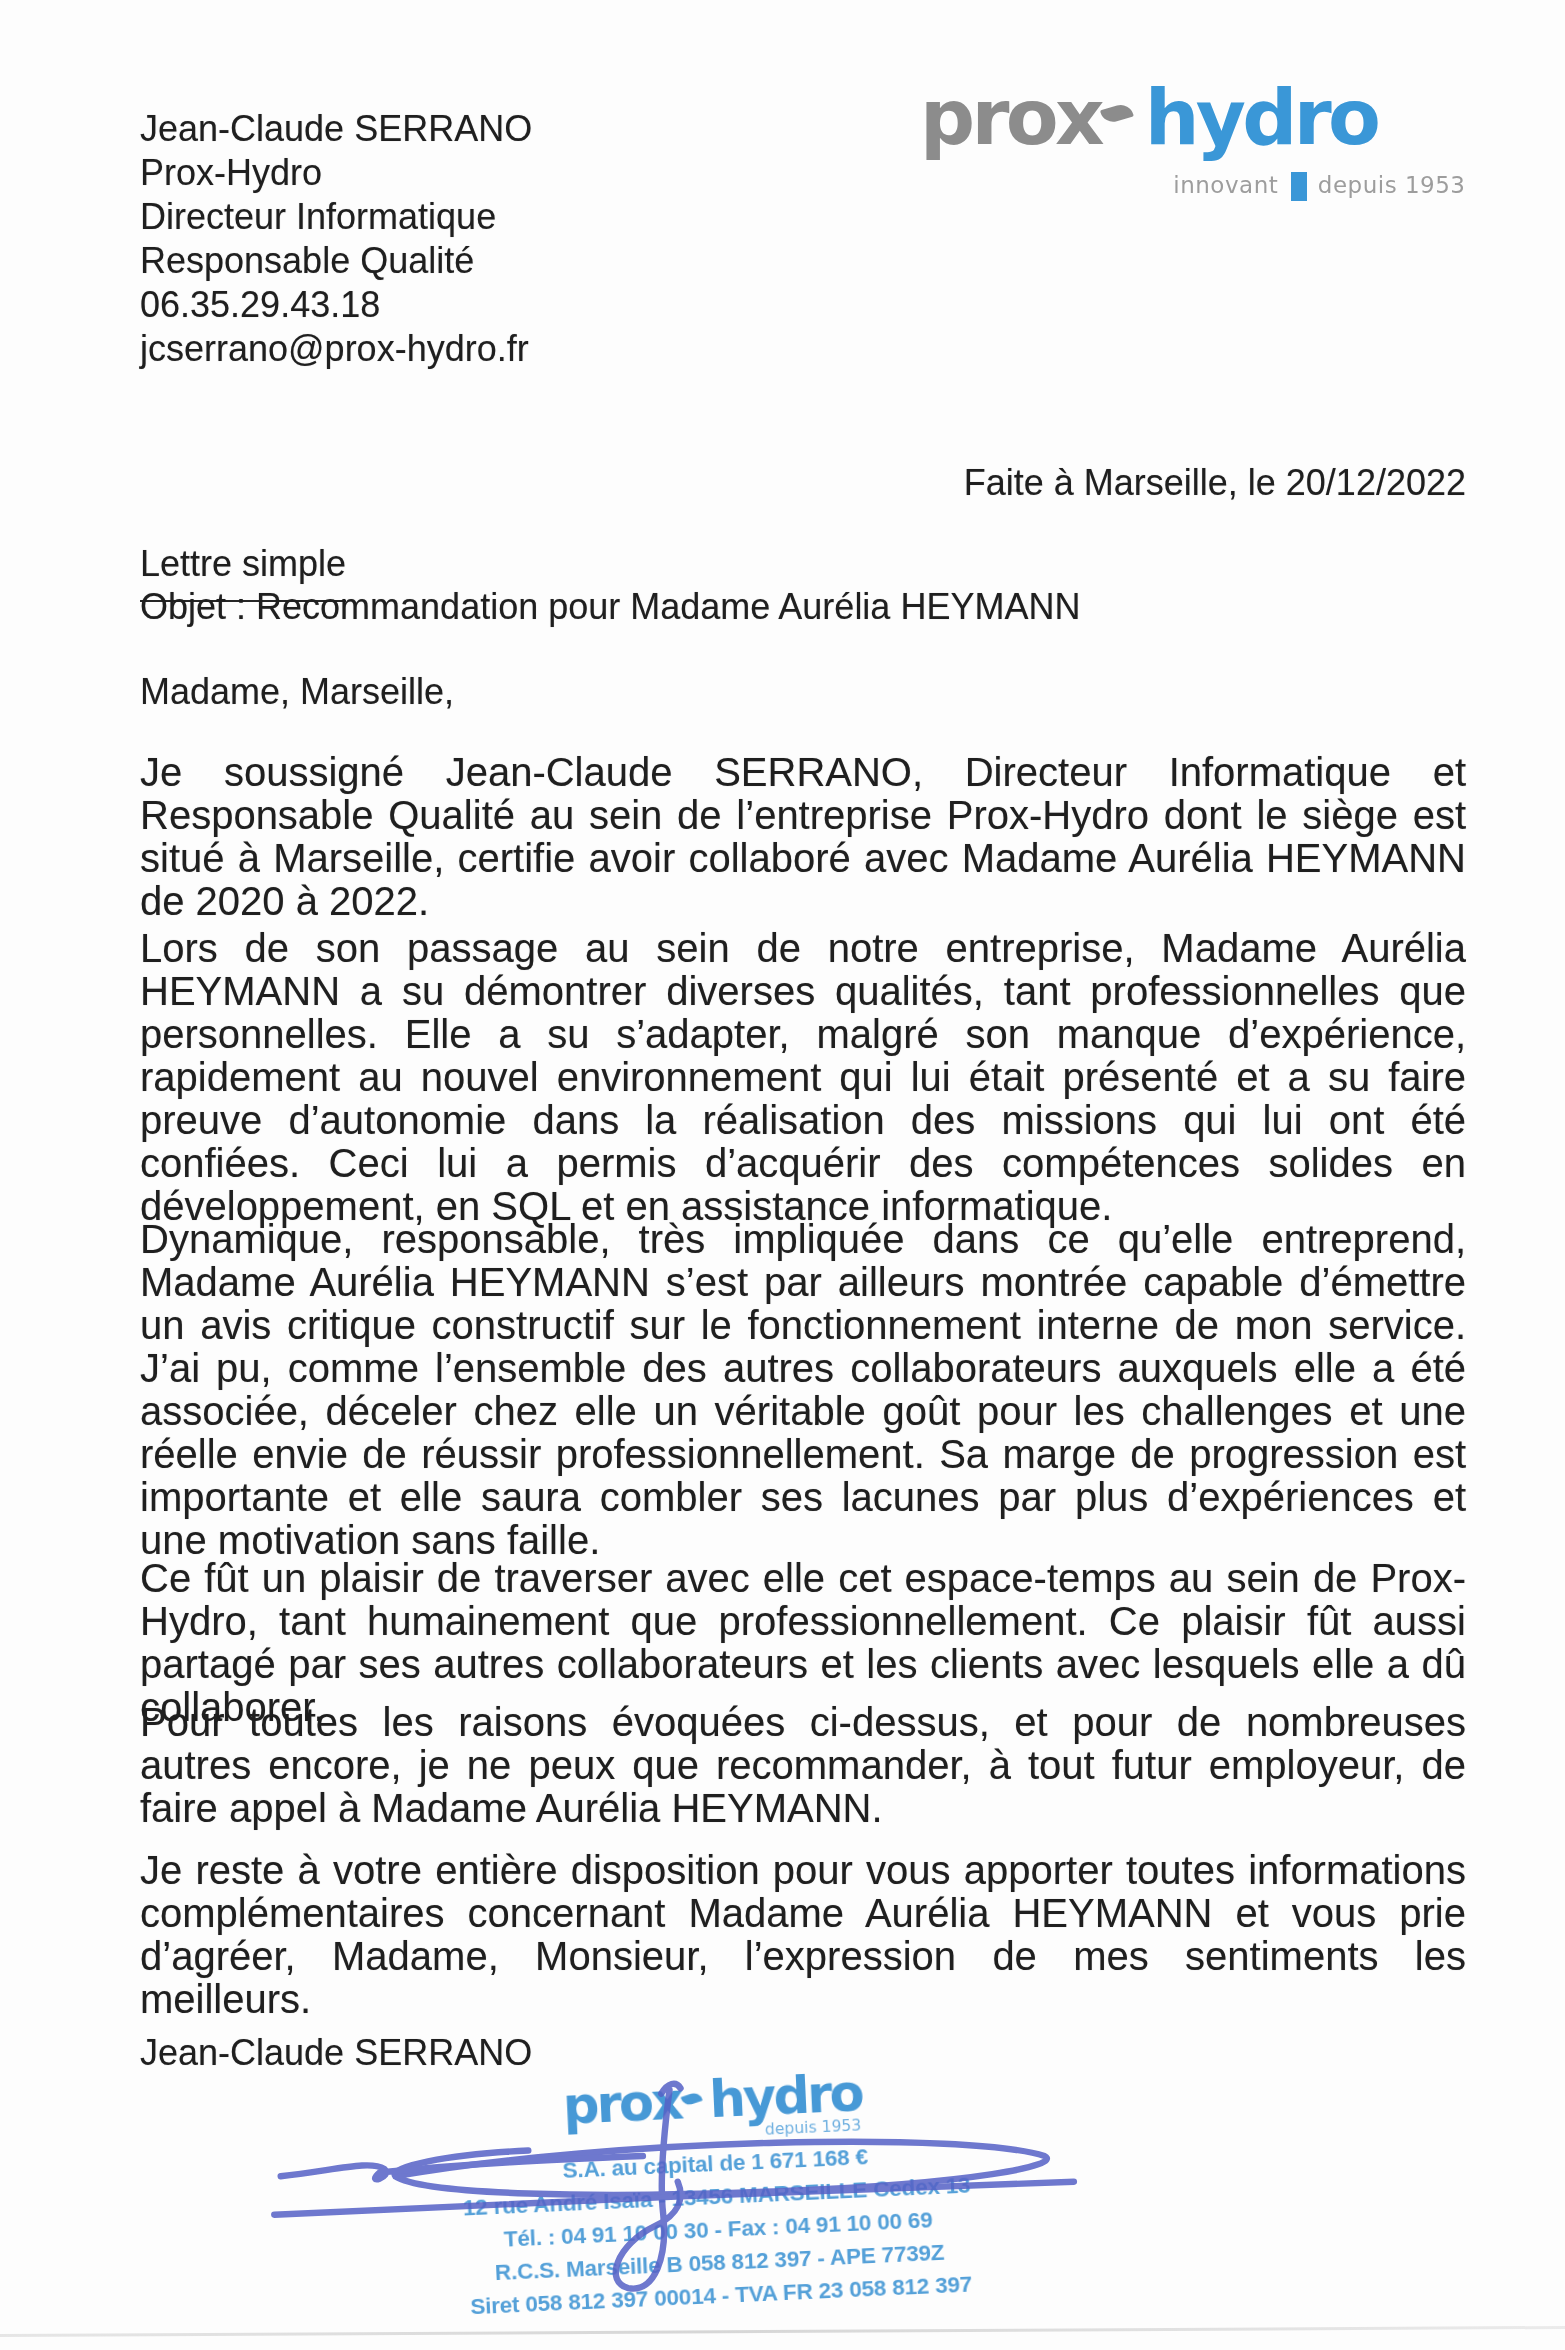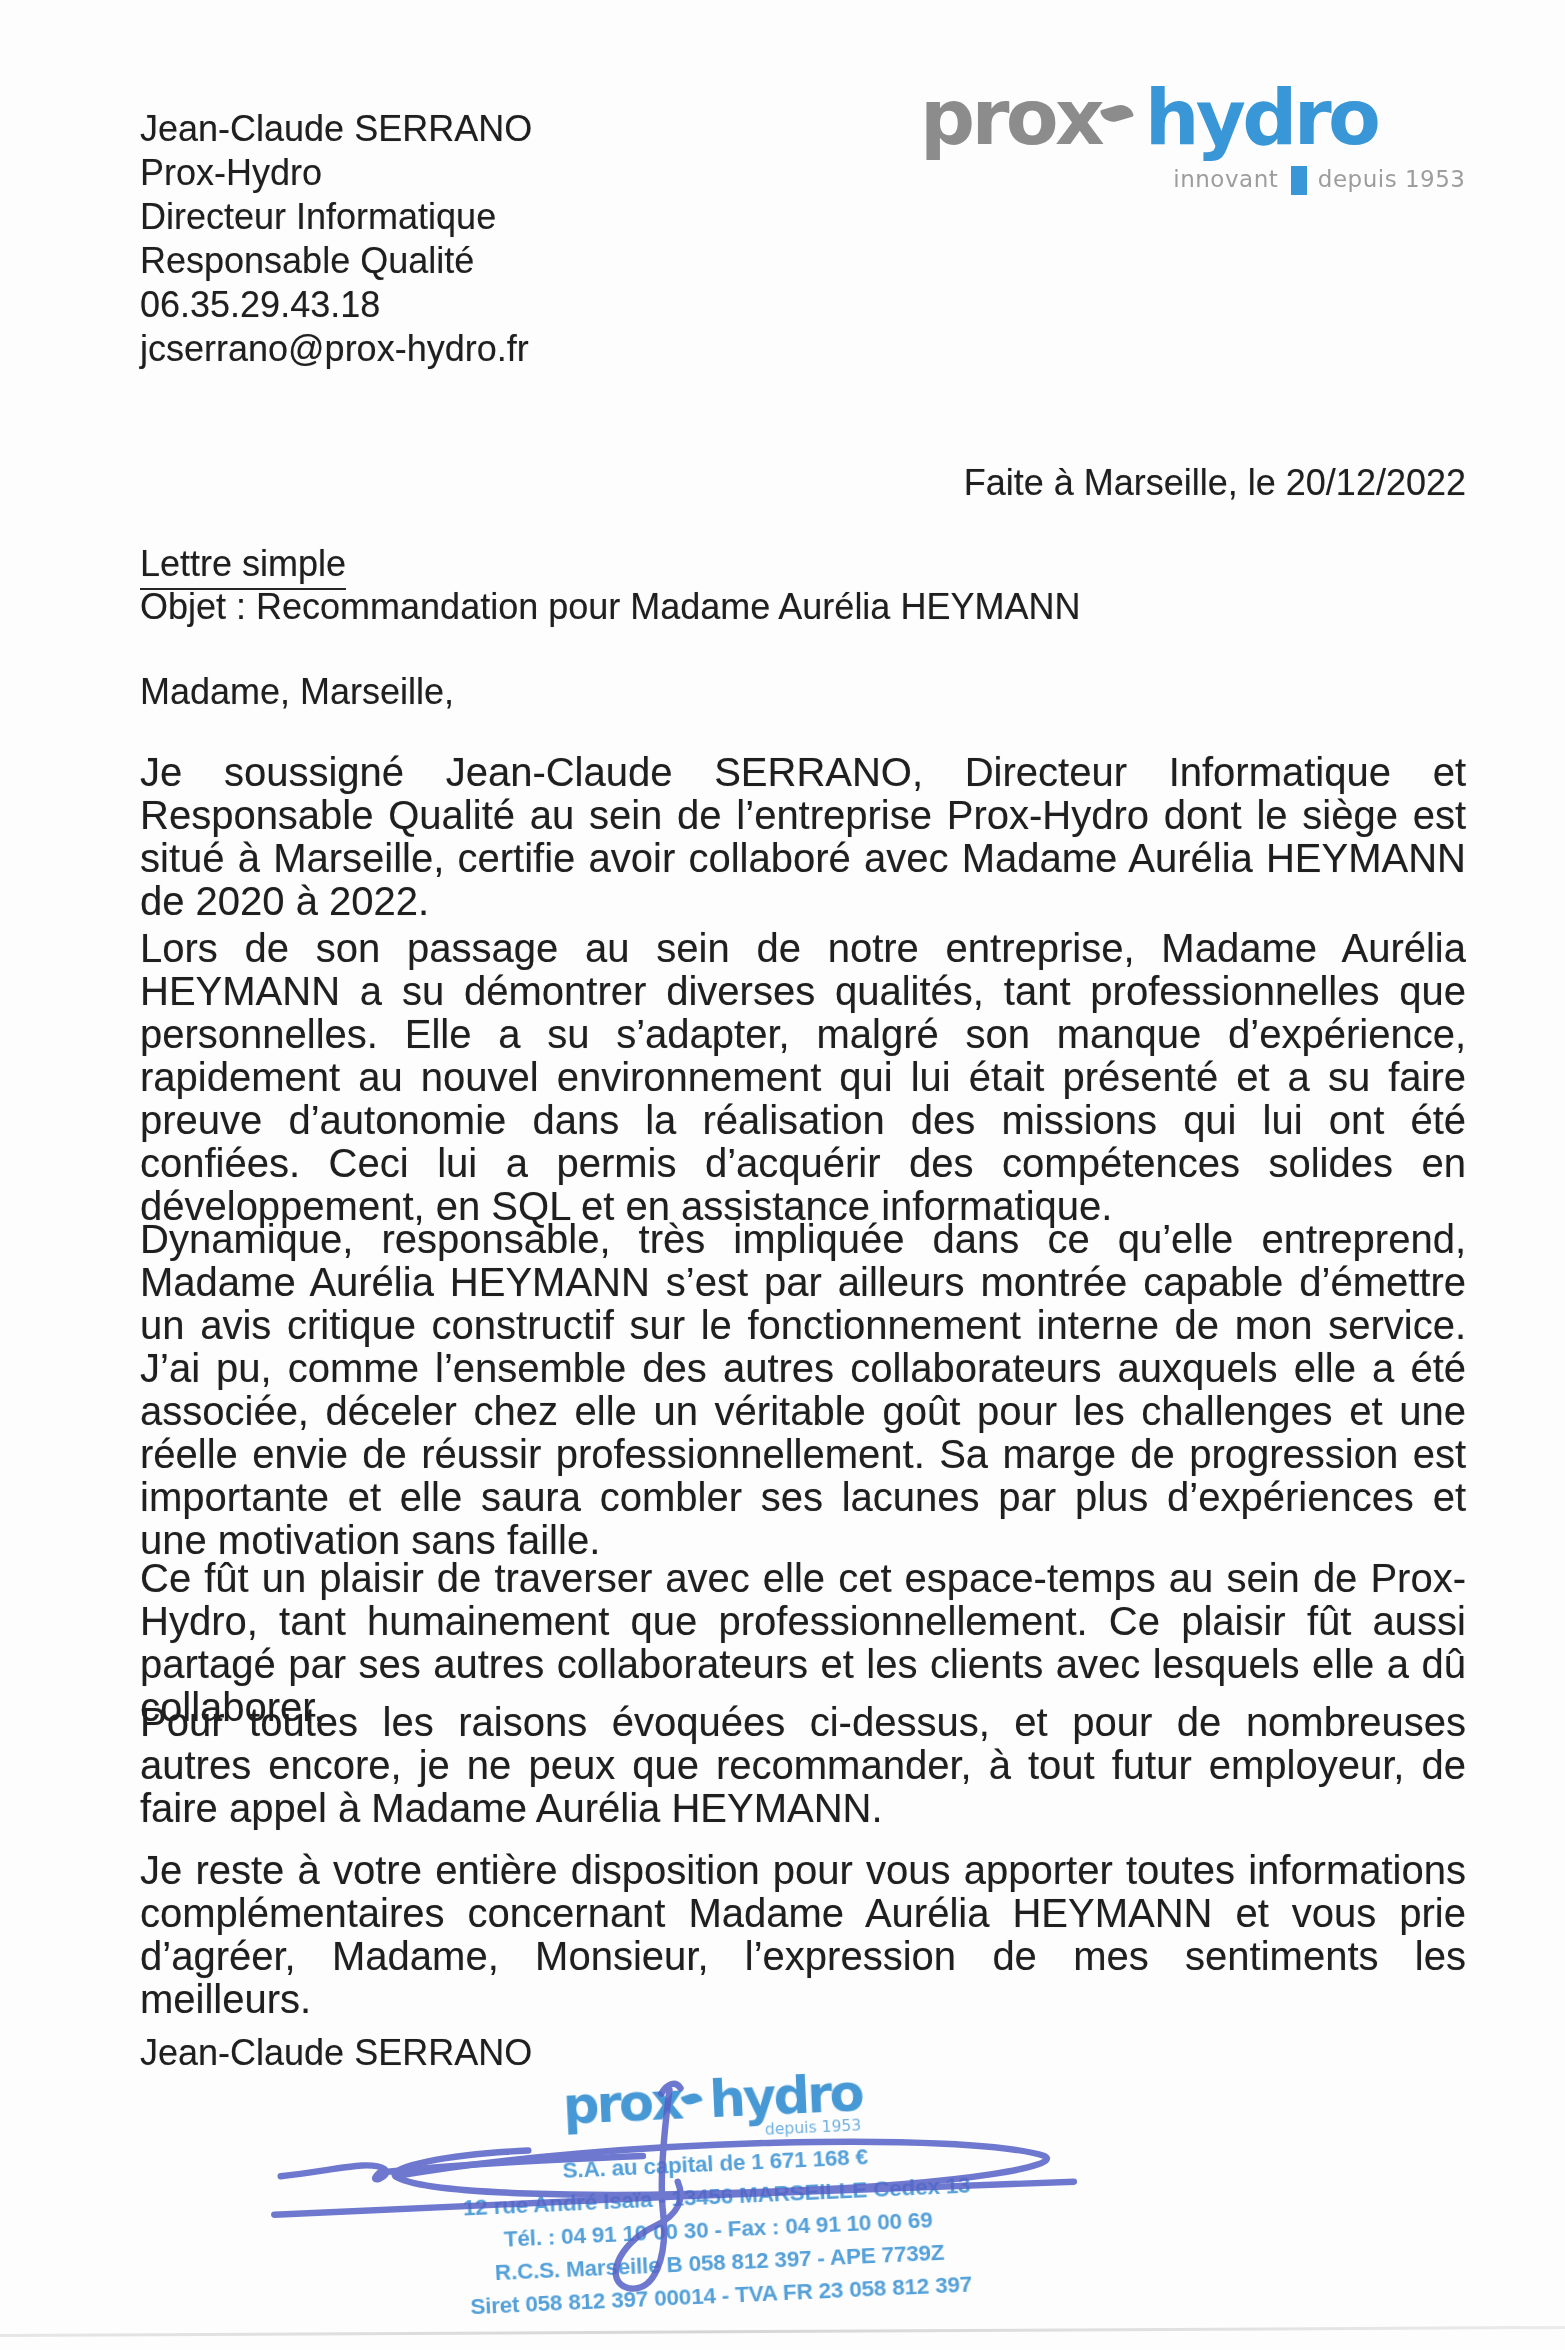--- a/index.html
+++ b/index.html
@@ -12,24 +12,24 @@
   .body-txt{font-size:40px;line-height:43px;text-align:justify;text-shadow:0 0 0.9px rgba(25,25,25,.35);}
   .left-col{left:140px;width:1326px;}
   p{margin:0;}
 
   
   .logo{left:920px;top:79px;width:551px;text-align:left;}
   .logo-word{font-family:"DejaVu Sans",sans-serif;font-weight:bold;font-size:77px;line-height:1;letter-spacing:-3.7px;white-space:nowrap;}
   .logo-gray{color:#8c8c8c;}
   .logo-blue{color:#3a97d7;}
   .leaf{display:inline-block;width:31px;height:14.7px;background:#8c8c8c;border-radius:1.8px 13.8px 1.8px 13.8px;transform:rotate(-16deg) translateY(-24px);margin:0 5.5px 0 7.3px;}
-  .logo-tag{position:relative;margin-top:10px;text-align:right;font-size:23px;letter-spacing:0.5px;color:#9d9d9d;font-family:"DejaVu Sans",sans-serif;padding-right:5.5px;white-space:nowrap;}
+  .logo-tag{position:relative;margin-top:16px;text-align:right;font-size:23px;letter-spacing:0.5px;color:#9d9d9d;font-family:"DejaVu Sans",sans-serif;padding-right:5.5px;white-space:nowrap;}
   .ydesc{display:inline-block;width:15.6px;height:29px;background:#3a97d7;margin:0 11px -8.3px 13px;}
 
-  .underlined{border-bottom:2.8px solid #262626;padding-bottom:4px;}
+  .underlined{border-bottom:2.8px solid #262626;padding-bottom:16px;}
 
   
   .stamp{left:455px;top:2074px;width:523px;transform:rotate(-2.6deg);color:#4799d6;text-align:center;filter:blur(0.3px);}
   .stamp-logo{display:inline-block;text-align:left;}
   .stamp-word{font-family:"DejaVu Sans",sans-serif;font-weight:bold;font-size:51px;line-height:1;letter-spacing:-2.8px;color:#4799d6;white-space:nowrap;}
   .stamp-leaf{display:inline-block;width:20px;height:10px;background:#4799d6;border-radius:0.9px 9.2px 0.9px 9.2px;transform:rotate(-16deg) translateY(-14.7px);margin:0 3.7px 0 4.6px;}
   .stamp-tag{text-align:right;font-size:15.6px;color:#6fb0e0;margin-top:-1.8px;padding-right:1.8px;font-family:"DejaVu Sans",sans-serif;}
   .stamp-lines{margin-top:5.5px;font-weight:700;font-size:22.5px;line-height:33px;letter-spacing:-0.2px;opacity:.93;}
   .stamp-lines div{white-space:nowrap;}
 

